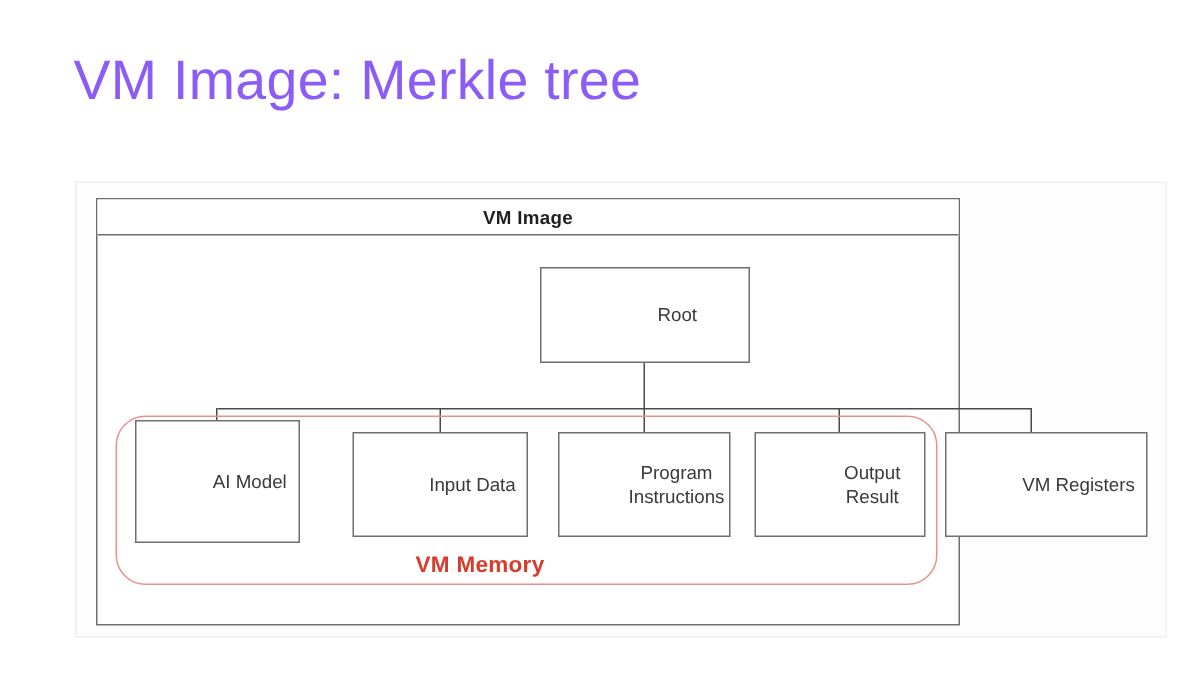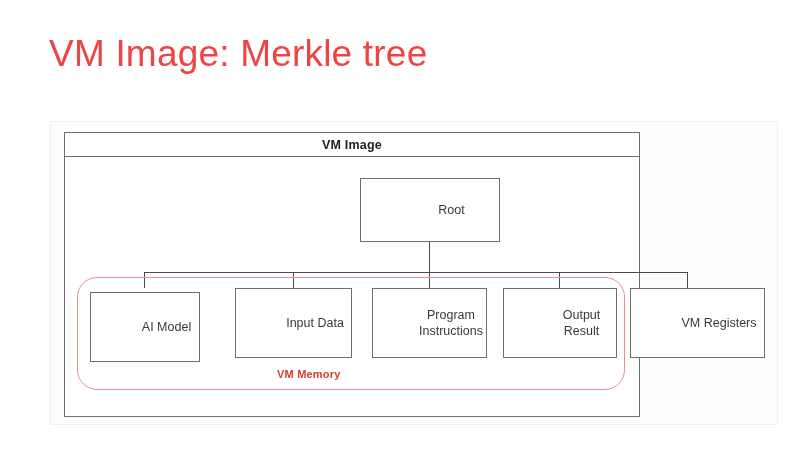--- a/index.html
+++ b/index.html
@@ -22,21 +22,21 @@
   }
 
   
   #slide-title {
     position: absolute;
     left: 49px;
     top: 33px;
     font-size: 37px;
     font-weight: 400;
     letter-spacing: 0.2px;
-    color: #ef4444;
+    color: #8b5cf6;
     white-space: nowrap;
     line-height: 1.15;
   }
 
   
   #diagram-outer-frame {
     position: absolute;
     left: 50px;
     top: 121px;
     width: 728px;
@@ -94,21 +94,21 @@
     z-index: 3;
     padding-left: 43px;
   }
   .node .node-label {
     display: block;
     padding: 0 4px;
     white-space: pre-line;
   }
 
   #node-root      { left: 360px; top: 178px; width: 140px; height: 64px; }
-  #node-ai-model  { left: 90px;  top: 292px; width: 110px; height: 70px; }
+  #node-ai-model  { left: 90px;  top: 280px; width: 110px; height: 82px; }
   #node-input-data{ left: 235px; top: 288px; width: 117px; height: 70px; }
   #node-program   { left: 372px; top: 288px; width: 115px; height: 70px; }
   #node-output    { left: 503px; top: 288px; width: 114px; height: 70px; }
   #node-registers { left: 630px; top: 288px; width: 135px; height: 70px; }
 
   
   .edge {
     position: absolute;
     background: #4a4a4a;
     z-index: 1;
@@ -137,21 +137,21 @@
     border: 1.6px solid #e8918c;
     border-radius: 20px;
     box-sizing: border-box;
     background: transparent;
     z-index: 2;
   }
   #vm-memory-label {
     position: absolute;
     left: 277px;
     top: 368px;
-    font-size: 11px;
+    font-size: 15px;
     font-weight: bold;
     color: #d93b2b;
     letter-spacing: 0.2px;
     z-index: 4;
     white-space: nowrap;
   }
 </style>
 </head>
 <body>
 

